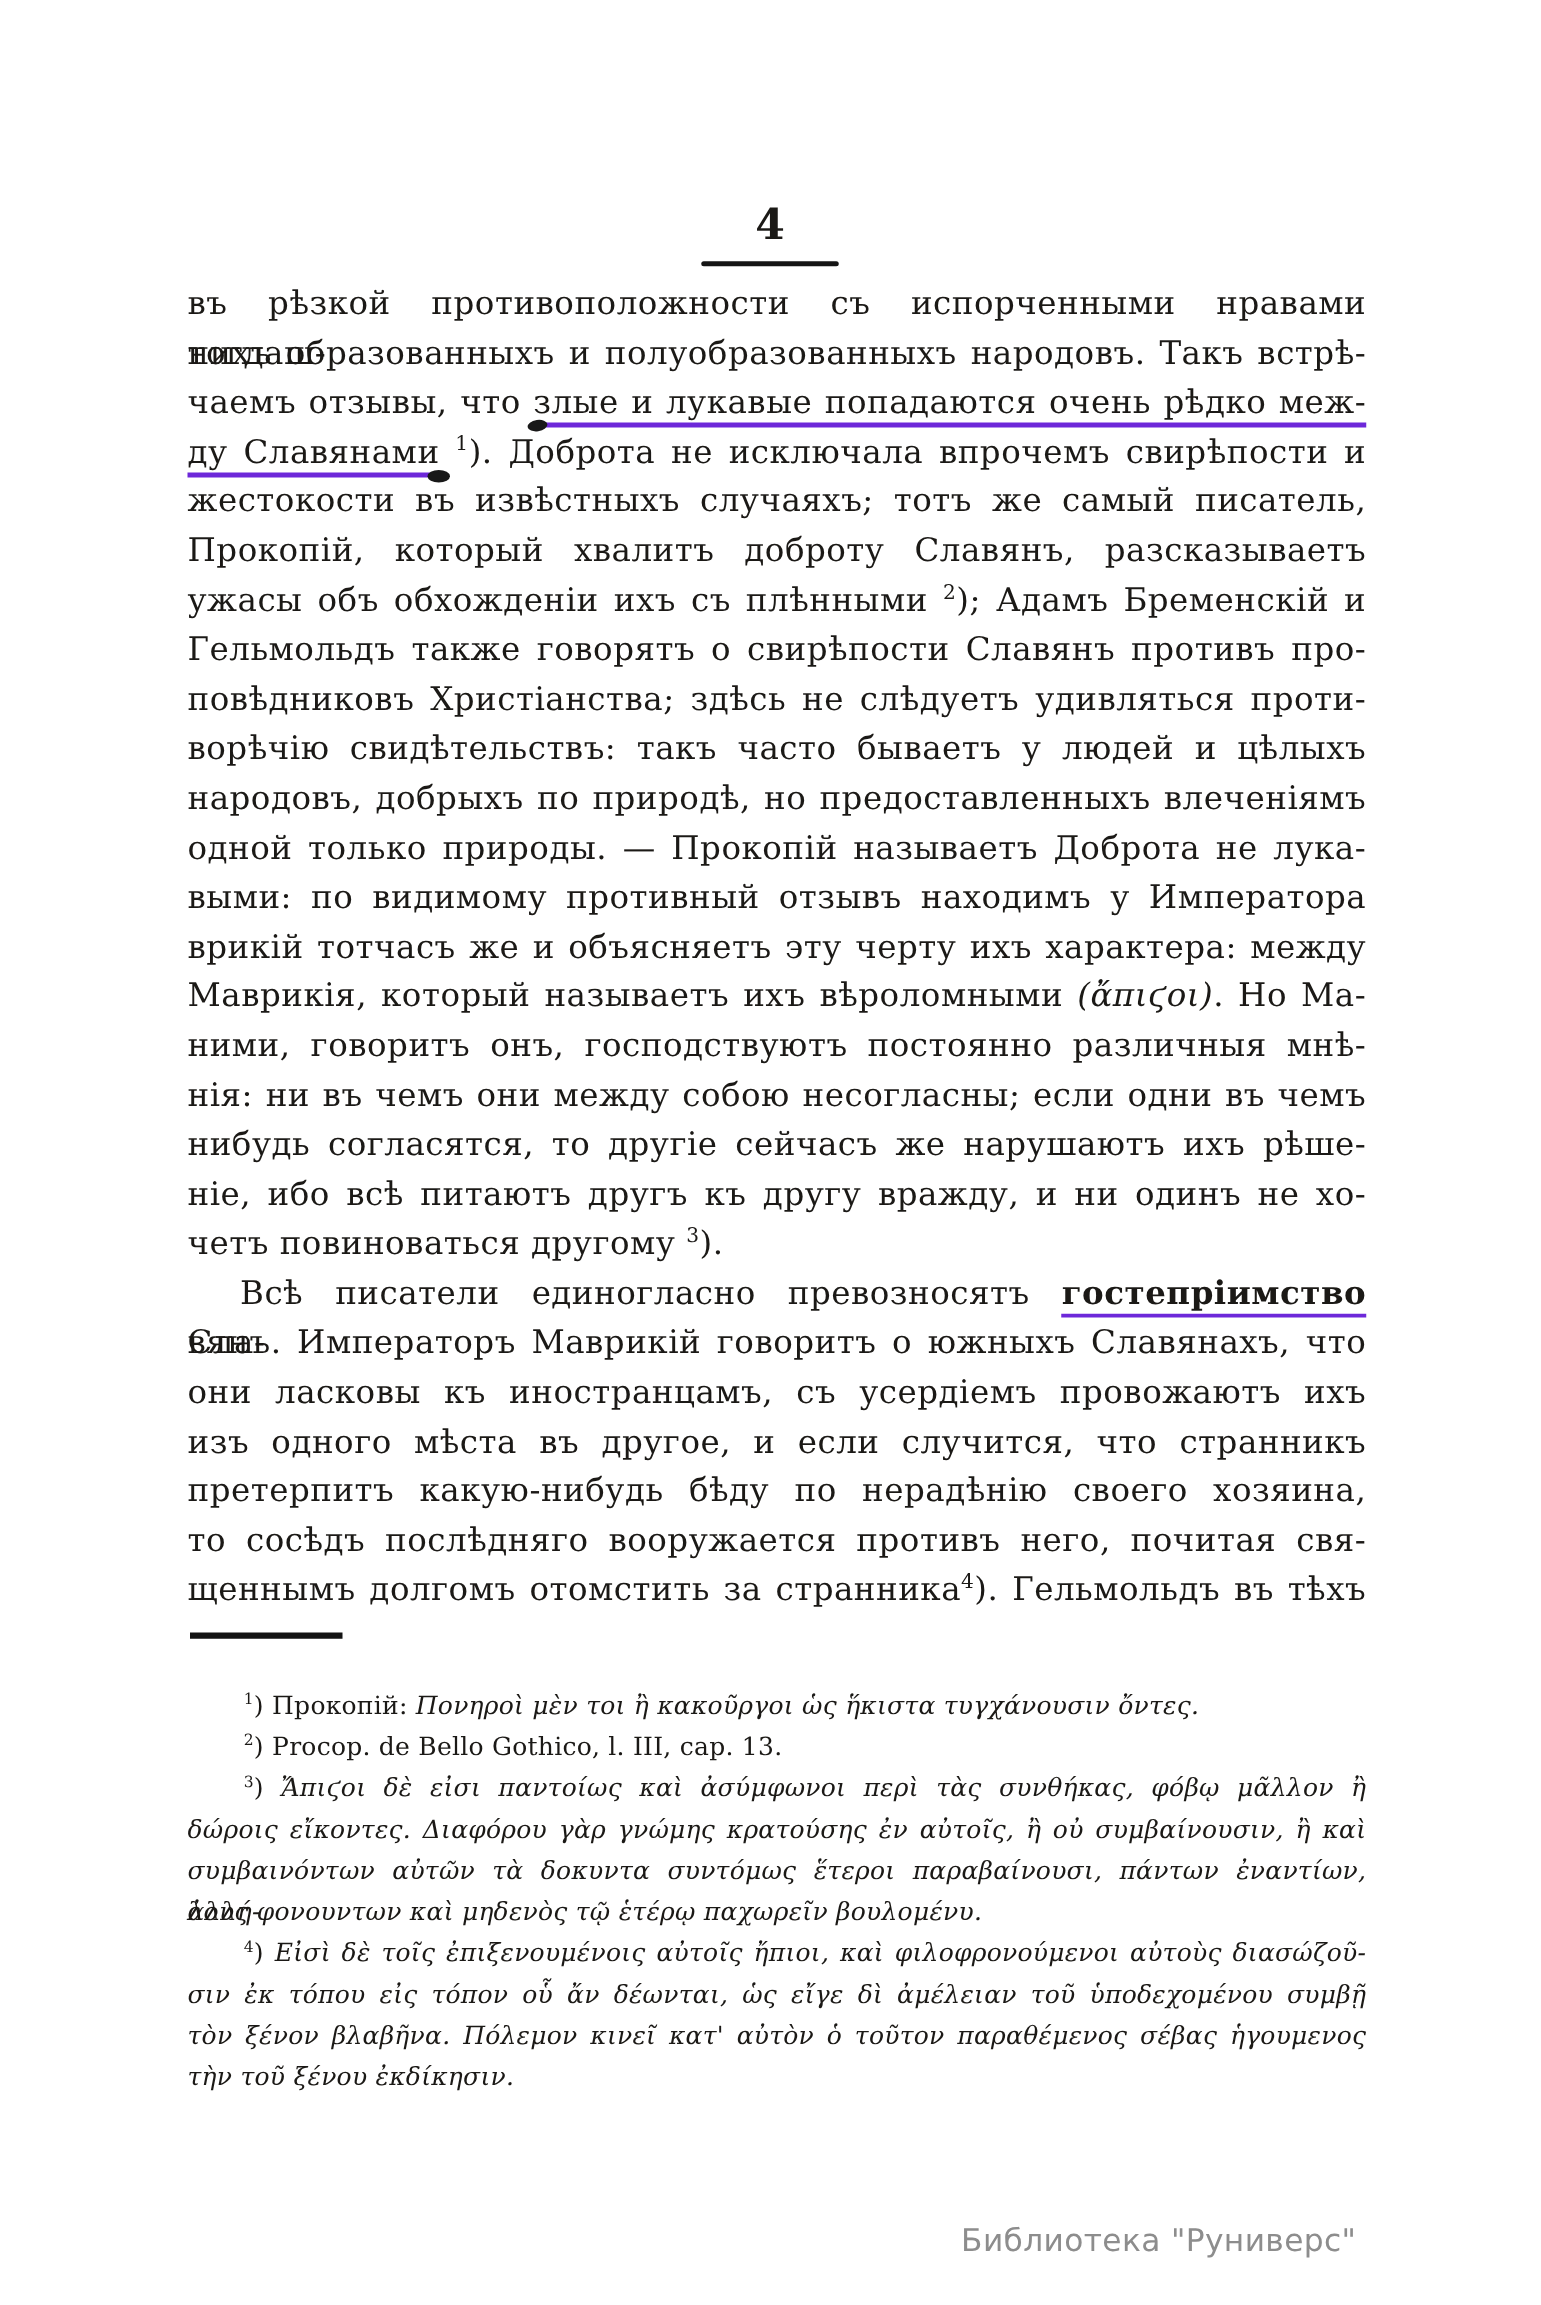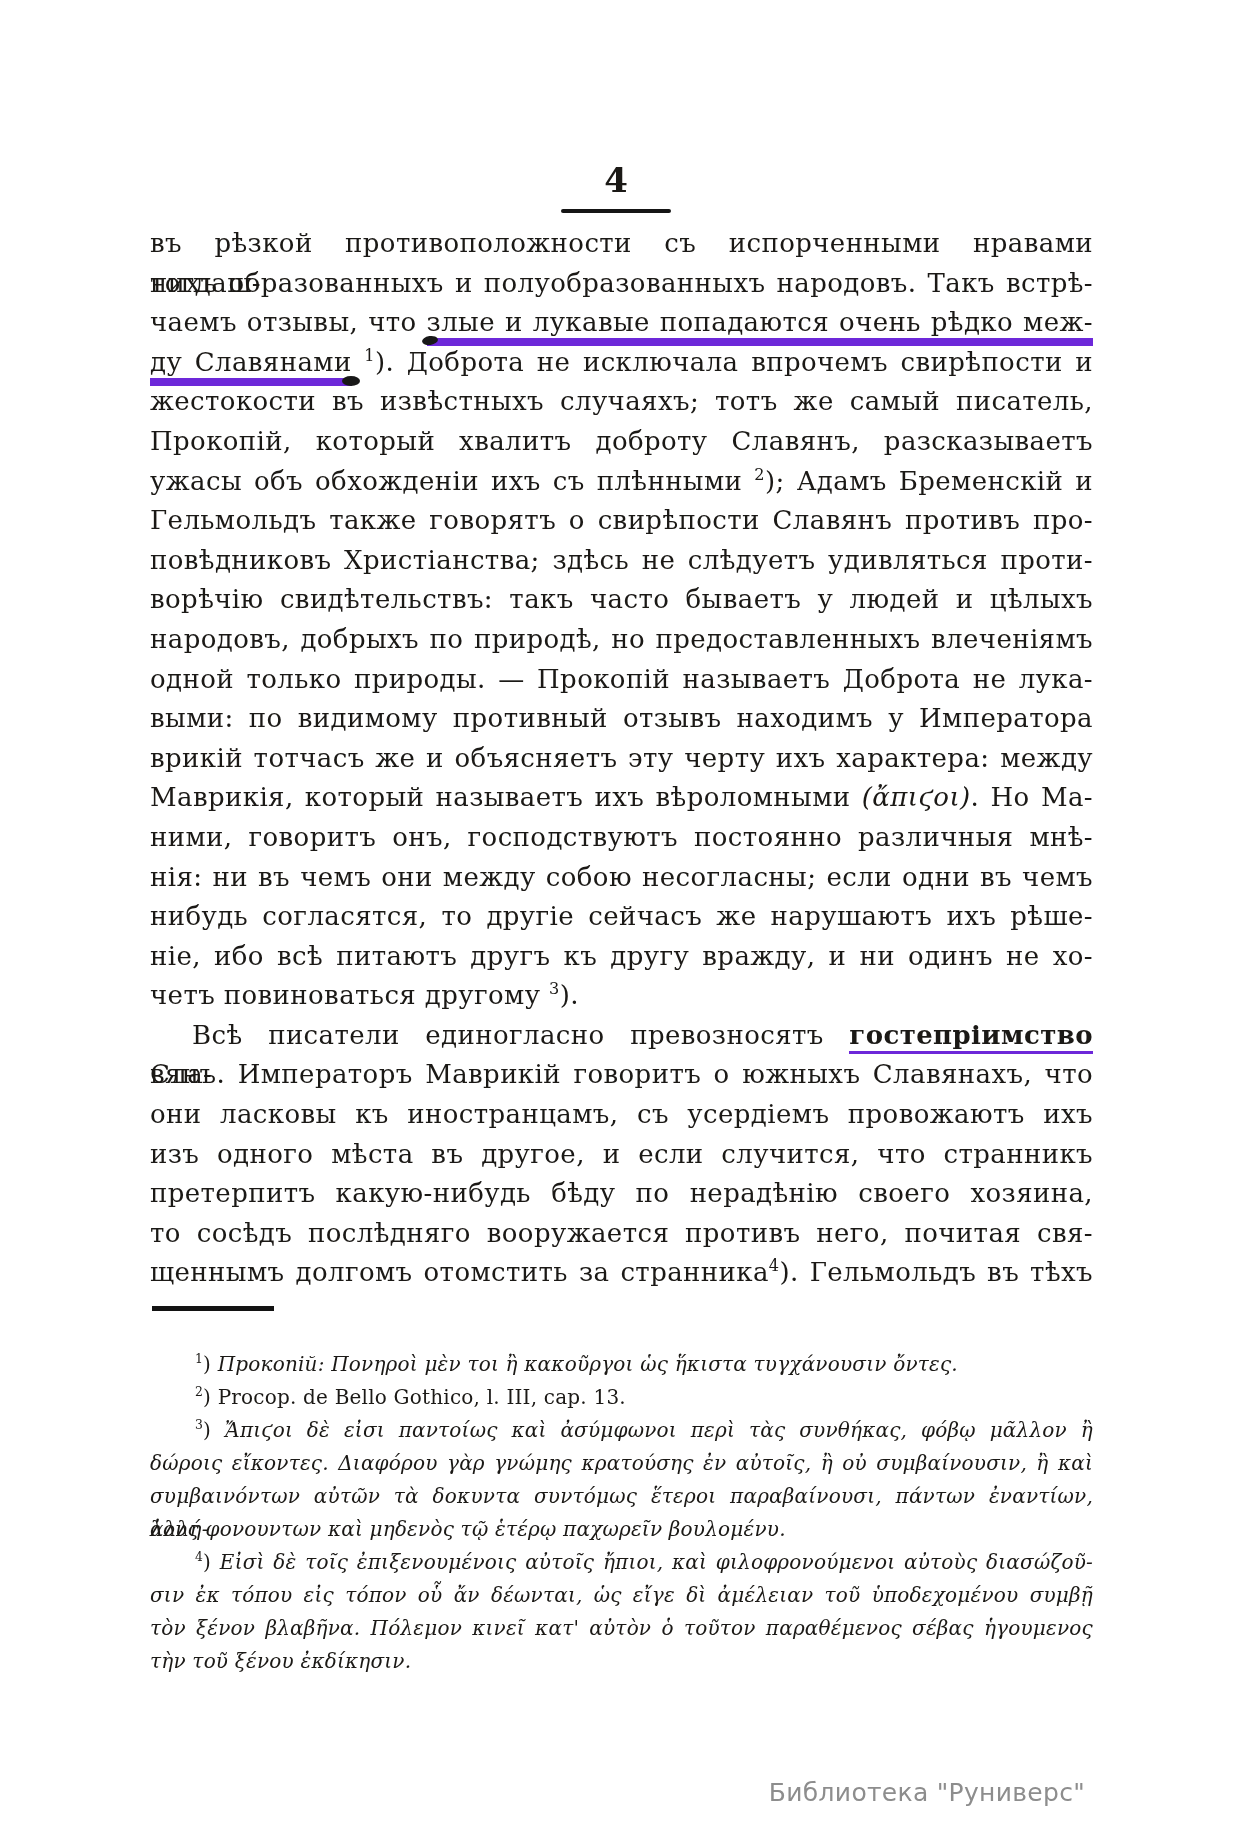--- a/index.html
+++ b/index.html
@@ -36,36 +36,36 @@
   }
   .footnotes{
     position:absolute;left:150px;top:1348px;width:943px;
   }
   .fline{
     height:33px;line-height:33px;font-size:20px;
     letter-spacing:0.2px;
     text-align:justify;text-align-last:justify;
   }
   .u{
-    border-bottom:8px solid #6d28d9;
+    border-bottom:4px solid #6d28d9;
     padding-bottom:1px;
   }
   .u.thin{border-bottom-width:3px;font-weight:bold;}
   .ub-l,.ub-r{position:relative;}
   .ub-l::before{
     content:'';position:absolute;left:-5px;bottom:-7px;
     width:16px;height:9px;background:#181818;border-radius:50%;
     transform:rotate(-8deg);
   }
   .ub-r::after{
     content:'';position:absolute;right:-8px;bottom:-8px;
     width:18px;height:10px;background:#181818;border-radius:50%;
   }
   .sup{font-size:0.62em;vertical-align:super;line-height:0;}
-  .it{font-style:italic;margin-top:44px;}
+  .it{margin-top:44px;}
   .gr{font-style:italic;}
   .watermark{
     position:absolute;top:1778px;right:148px;
     font-family:"DejaVu Sans", sans-serif;
     font-size:25px;color:#8d8d8d;letter-spacing:0.3px;
   }
 </style>
 </head>
 <body>
 

